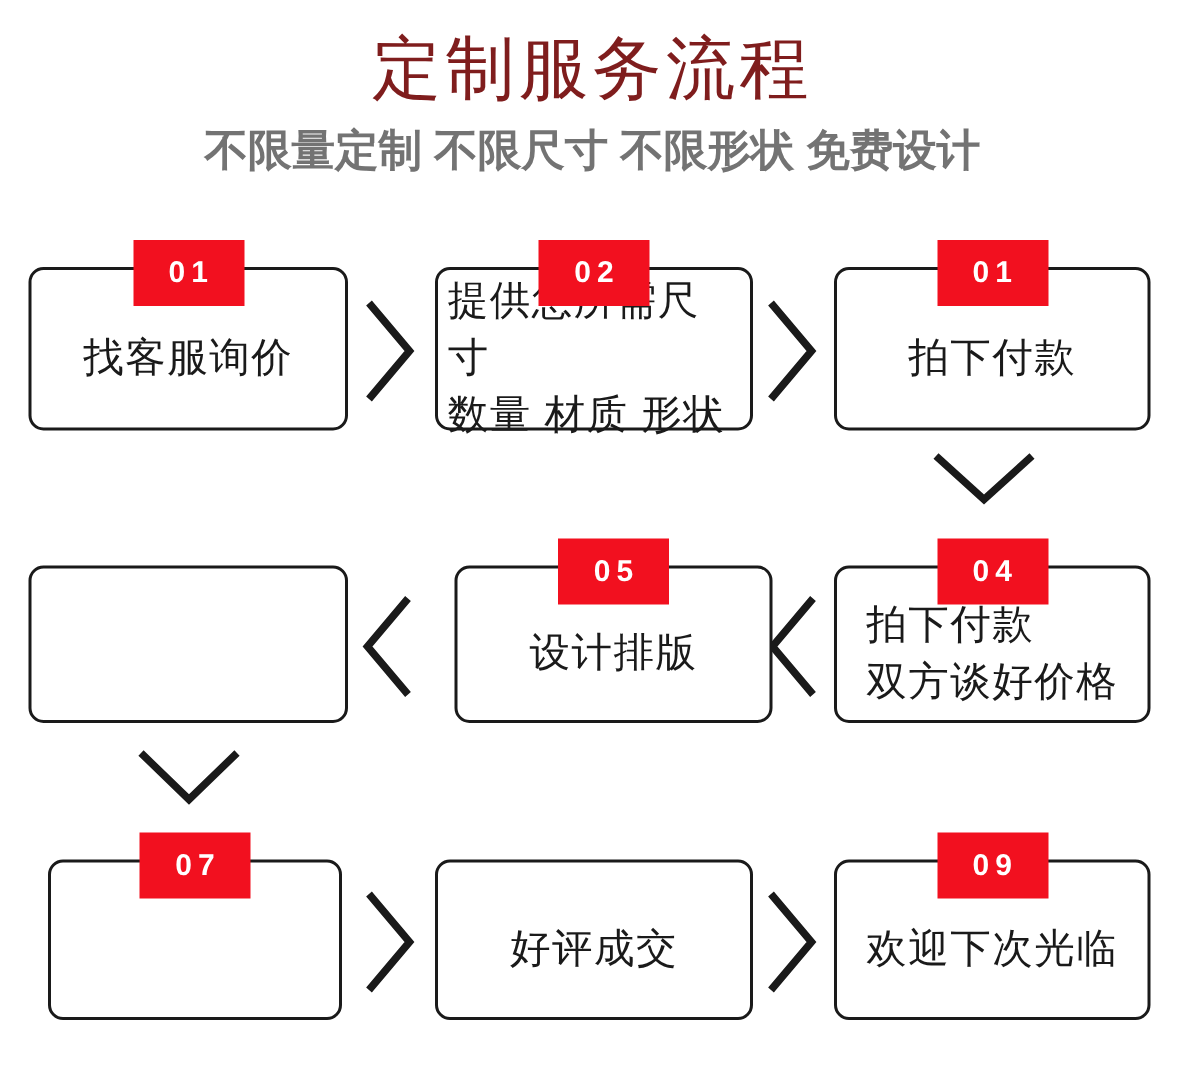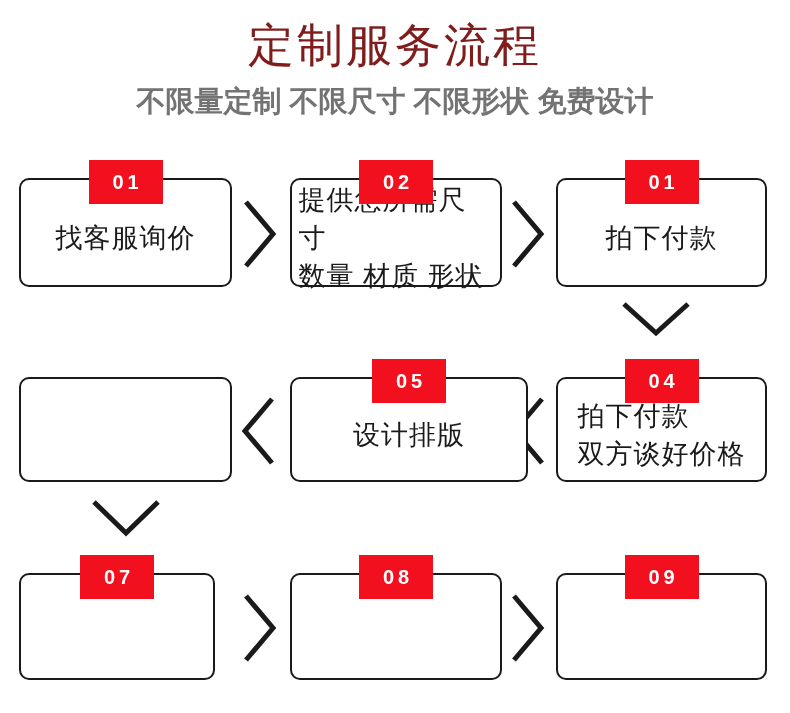--- a/index.html
+++ b/index.html
@@ -39,23 +39,23 @@
     border-radius: 10px;
     box-sizing: border-box;
     display: flex;
     align-items: center;
     justify-content: center;
   }
   .pos1 { left: 19px;  top: 178px; width: 213px; height: 109px; }
   .pos2 { left: 290px; top: 178px; width: 212px; height: 109px; }
   .pos3 { left: 556px; top: 178px; width: 211px; height: 109px; }
   .pos4 { left: 556px; top: 377px; width: 211px; height: 105px; }
-  .pos5 { left: 290px; top: 377px; width: 238px; height: 105px; }
+  .pos5 { left: 303px; top: 377px; width: 212px; height: 105px; }
   .pos6 { left: 19px;  top: 377px; width: 213px; height: 105px; }
-  .pos7 { left: 19px;  top: 573px; width: 196px; height: 107px; }
+  .pos7 { left: 32px;  top: 573px; width: 196px; height: 107px; }
   .pos8 { left: 290px; top: 573px; width: 212px; height: 107px; }
   .pos9 { left: 556px; top: 573px; width: 211px; height: 107px; }
   .badge {
     position: absolute;
     top: -20px;
     left: 50%;
     transform: translateX(-50%);
     width: 74px;
     height: 44px;
     background: #f2101f;
@@ -163,24 +163,29 @@
 
   <div class="box pos7">
     <div class="badge">07</div>
   </div>
 
   <svg class="arrow a78" width="34" height="70" viewBox="0 0 34 70">
     <polyline points="3,3 30,35 3,67" fill="none" stroke="#1a1a1a" stroke-width="5"></polyline>
   </svg>
 
   <div class="box pos8">
-    <div class="badge">08</div>
+    <div class="lines">
+        <div>好评成交</div>
+      </div>
   </div>
 
   <svg class="arrow a89" width="34" height="70" viewBox="0 0 34 70">
     <polyline points="3,3 30,35 3,67" fill="none" stroke="#1a1a1a" stroke-width="5"></polyline>
   </svg>
 
   <div class="box pos9">
     <div class="badge">09</div>
+    <div class="lines">
+        <div>欢迎下次光临</div>
+      </div>
   </div>
 
 </div>
 
 </body></html>

